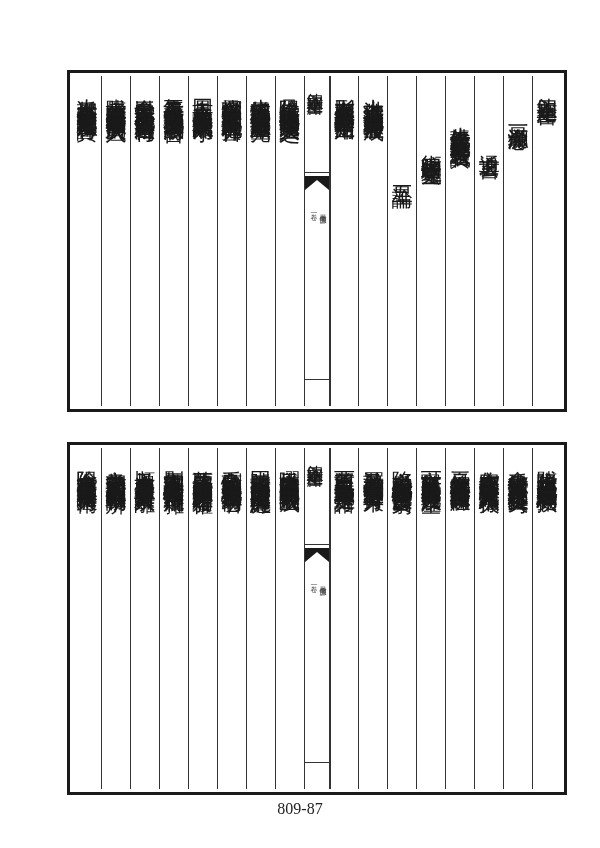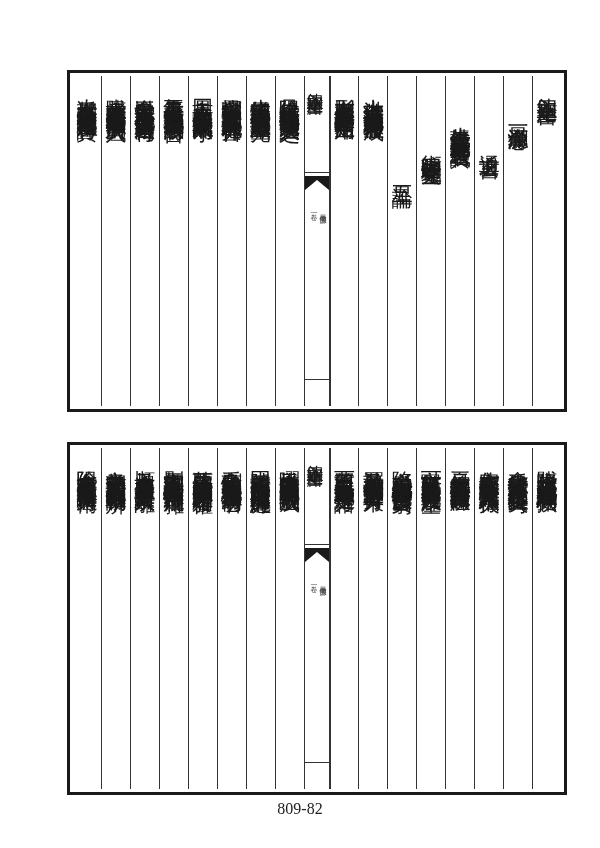--- a/index.html
+++ b/index.html
@@ -98,13 +98,13 @@
     <div class="col">未號曰首尾横天子午卯酉名曰陰陽居正位例羅罷分經</div>
     <div class="col">重劇向又怕夫躔身命得地福祿難量左右有情功名</div>
     <div class="col">莫比要知火羅計孛禍福難言守四維占四正者始發權</div>
     <div class="col">則如雷電終害已利若鋒芒比類惟宜獨行怕相混雜</div>
     <div class="col">順之乃吉逆之為凶日月體君后之象要升入于坎離</div>
     <div class="col">之中朝子午慕卯酉看垣殿之正偏分兩班朝帝闕辨</div>
     <div class="col">陰陽之向背晝生日而金水輔從夜誕月而火羅侍衛</div>
   </div>
 </div>
 
-<div class="page-number">809-82</div>
+<div class="page-number">809-87</div>
 
 </body></html>

